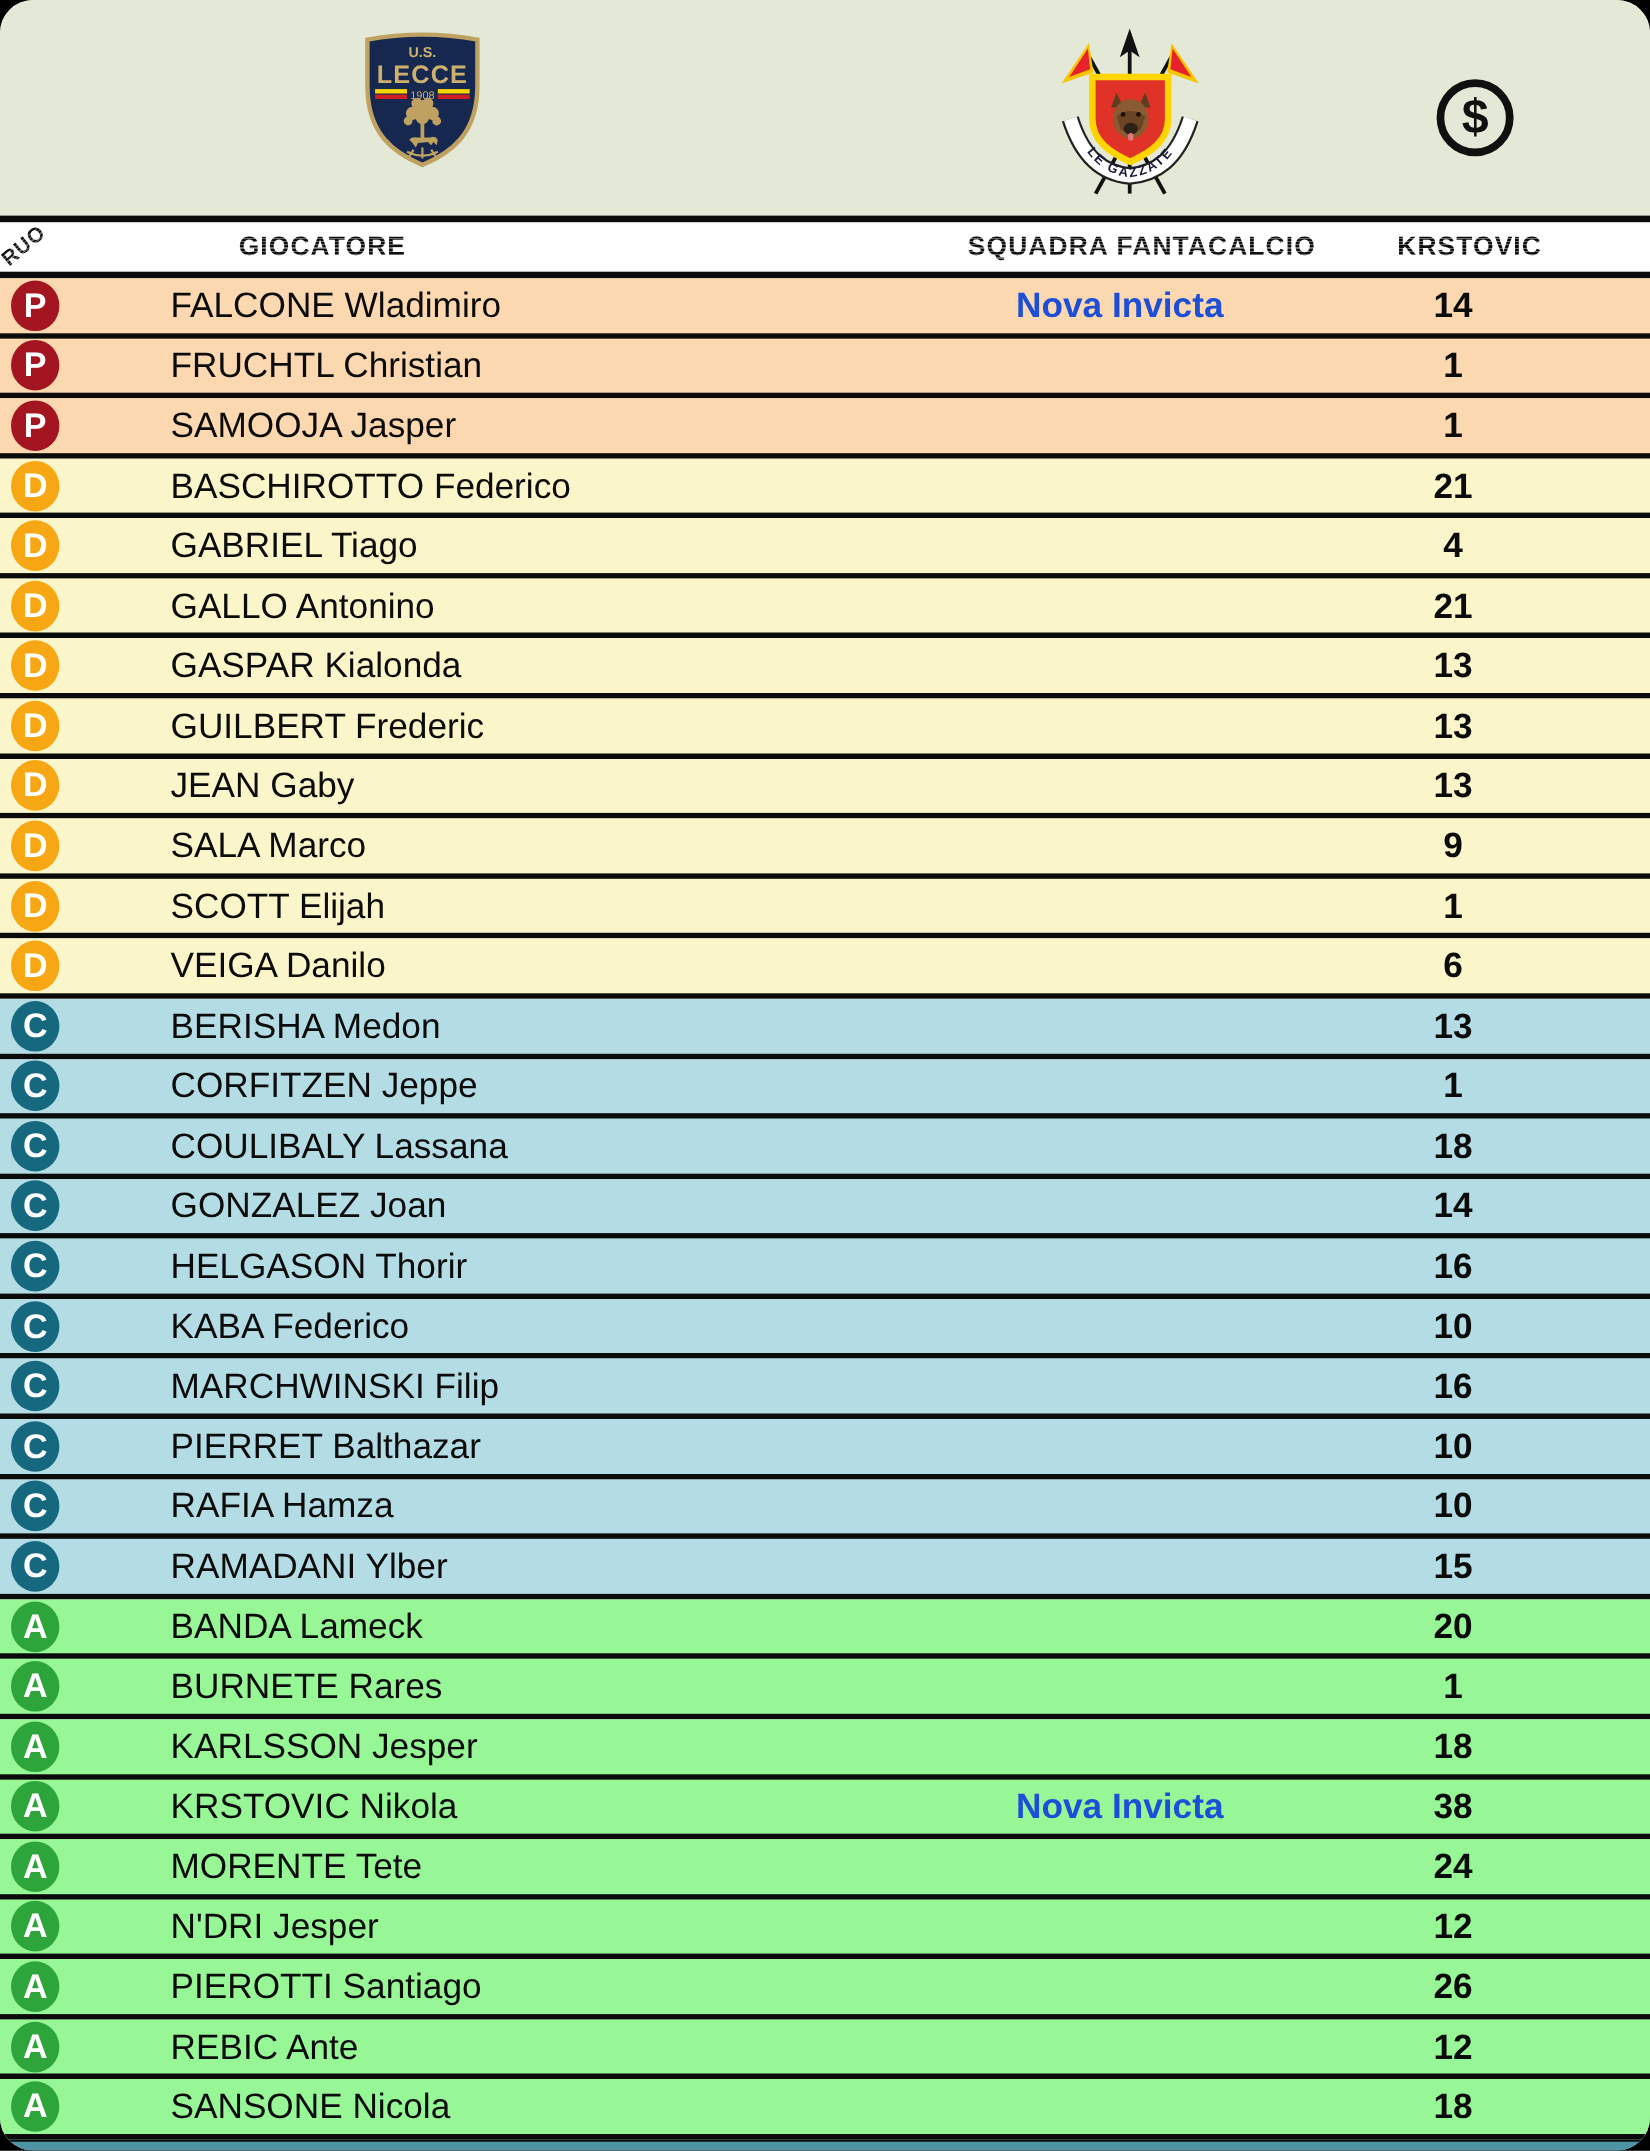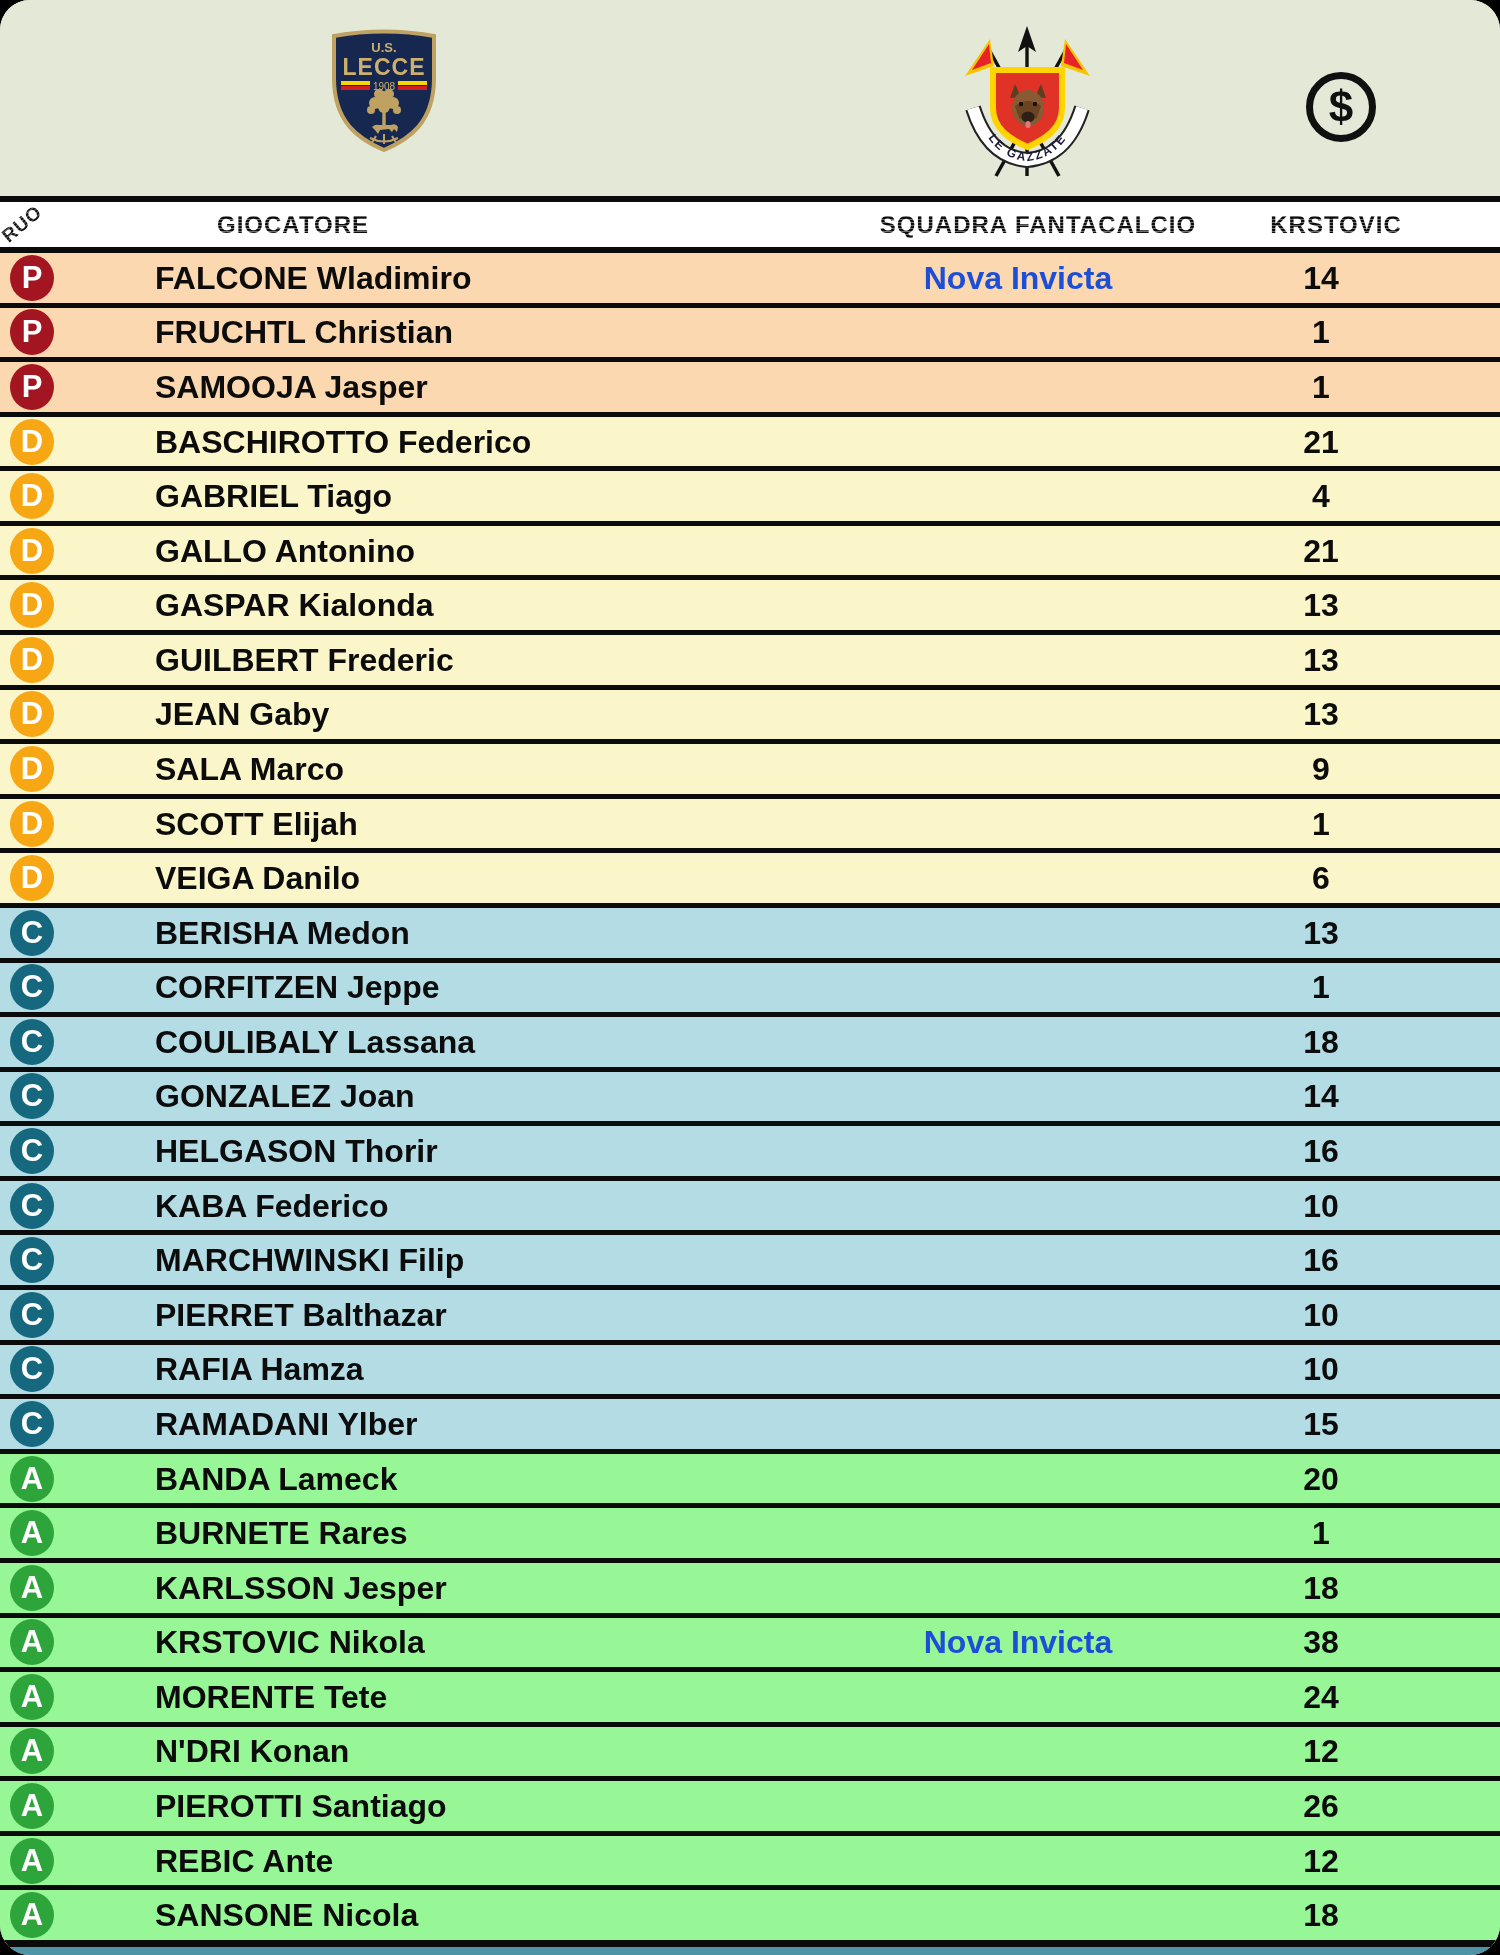--- a/index.html
+++ b/index.html
@@ -42,21 +42,21 @@
   }
   .row{position:relative;border-bottom:5px solid #0b0b0b;box-sizing:border-box;}
   .badge{
     position:absolute;left:10px;top:50%;transform:translateY(-50%);
     width:44px;height:46px;border-radius:50%;
     color:#fff;font-weight:bold;font-size:31px;
     display:flex;align-items:center;justify-content:center;
   }
   .player{
     position:absolute;left:155px;top:50%;transform:translateY(-50%);
-    font-size:32px;font-weight:bold;color:#0c0c0c;white-space:nowrap;
+    font-size:32px;font-weight:normal;color:#0c0c0c;white-space:nowrap;
   }
   .team{
     position:absolute;left:820px;width:396px;text-align:center;top:50%;transform:translateY(-50%);
     font-size:32px;font-weight:bold;color:#1d4ed8;white-space:nowrap;
   }
   .param{
     position:absolute;left:1236px;width:170px;text-align:center;top:50%;transform:translateY(-50%);
     font-size:32px;font-weight:bold;color:#0c0c0c;
   }
   .bottom-strip{
@@ -327,21 +327,21 @@
 
   <div class="row" style="background: rgb(151, 247, 151);">
     <span class="badge" style="background: rgb(46, 165, 59);">A</span>
     <span class="player">MORENTE Tete</span>
     <span class="team"></span>
     <span class="param">24</span>
   </div>
 
   <div class="row" style="background: rgb(151, 247, 151);">
     <span class="badge" style="background: rgb(46, 165, 59);">A</span>
-    <span class="player">N'DRI Konan</span>
+    <span class="player">N'DRI Jesper</span>
     <span class="team"></span>
     <span class="param">12</span>
   </div>
 
   <div class="row" style="background: rgb(151, 247, 151);">
     <span class="badge" style="background: rgb(46, 165, 59);">A</span>
     <span class="player">PIEROTTI Santiago</span>
     <span class="team"></span>
     <span class="param">26</span>
   </div>

